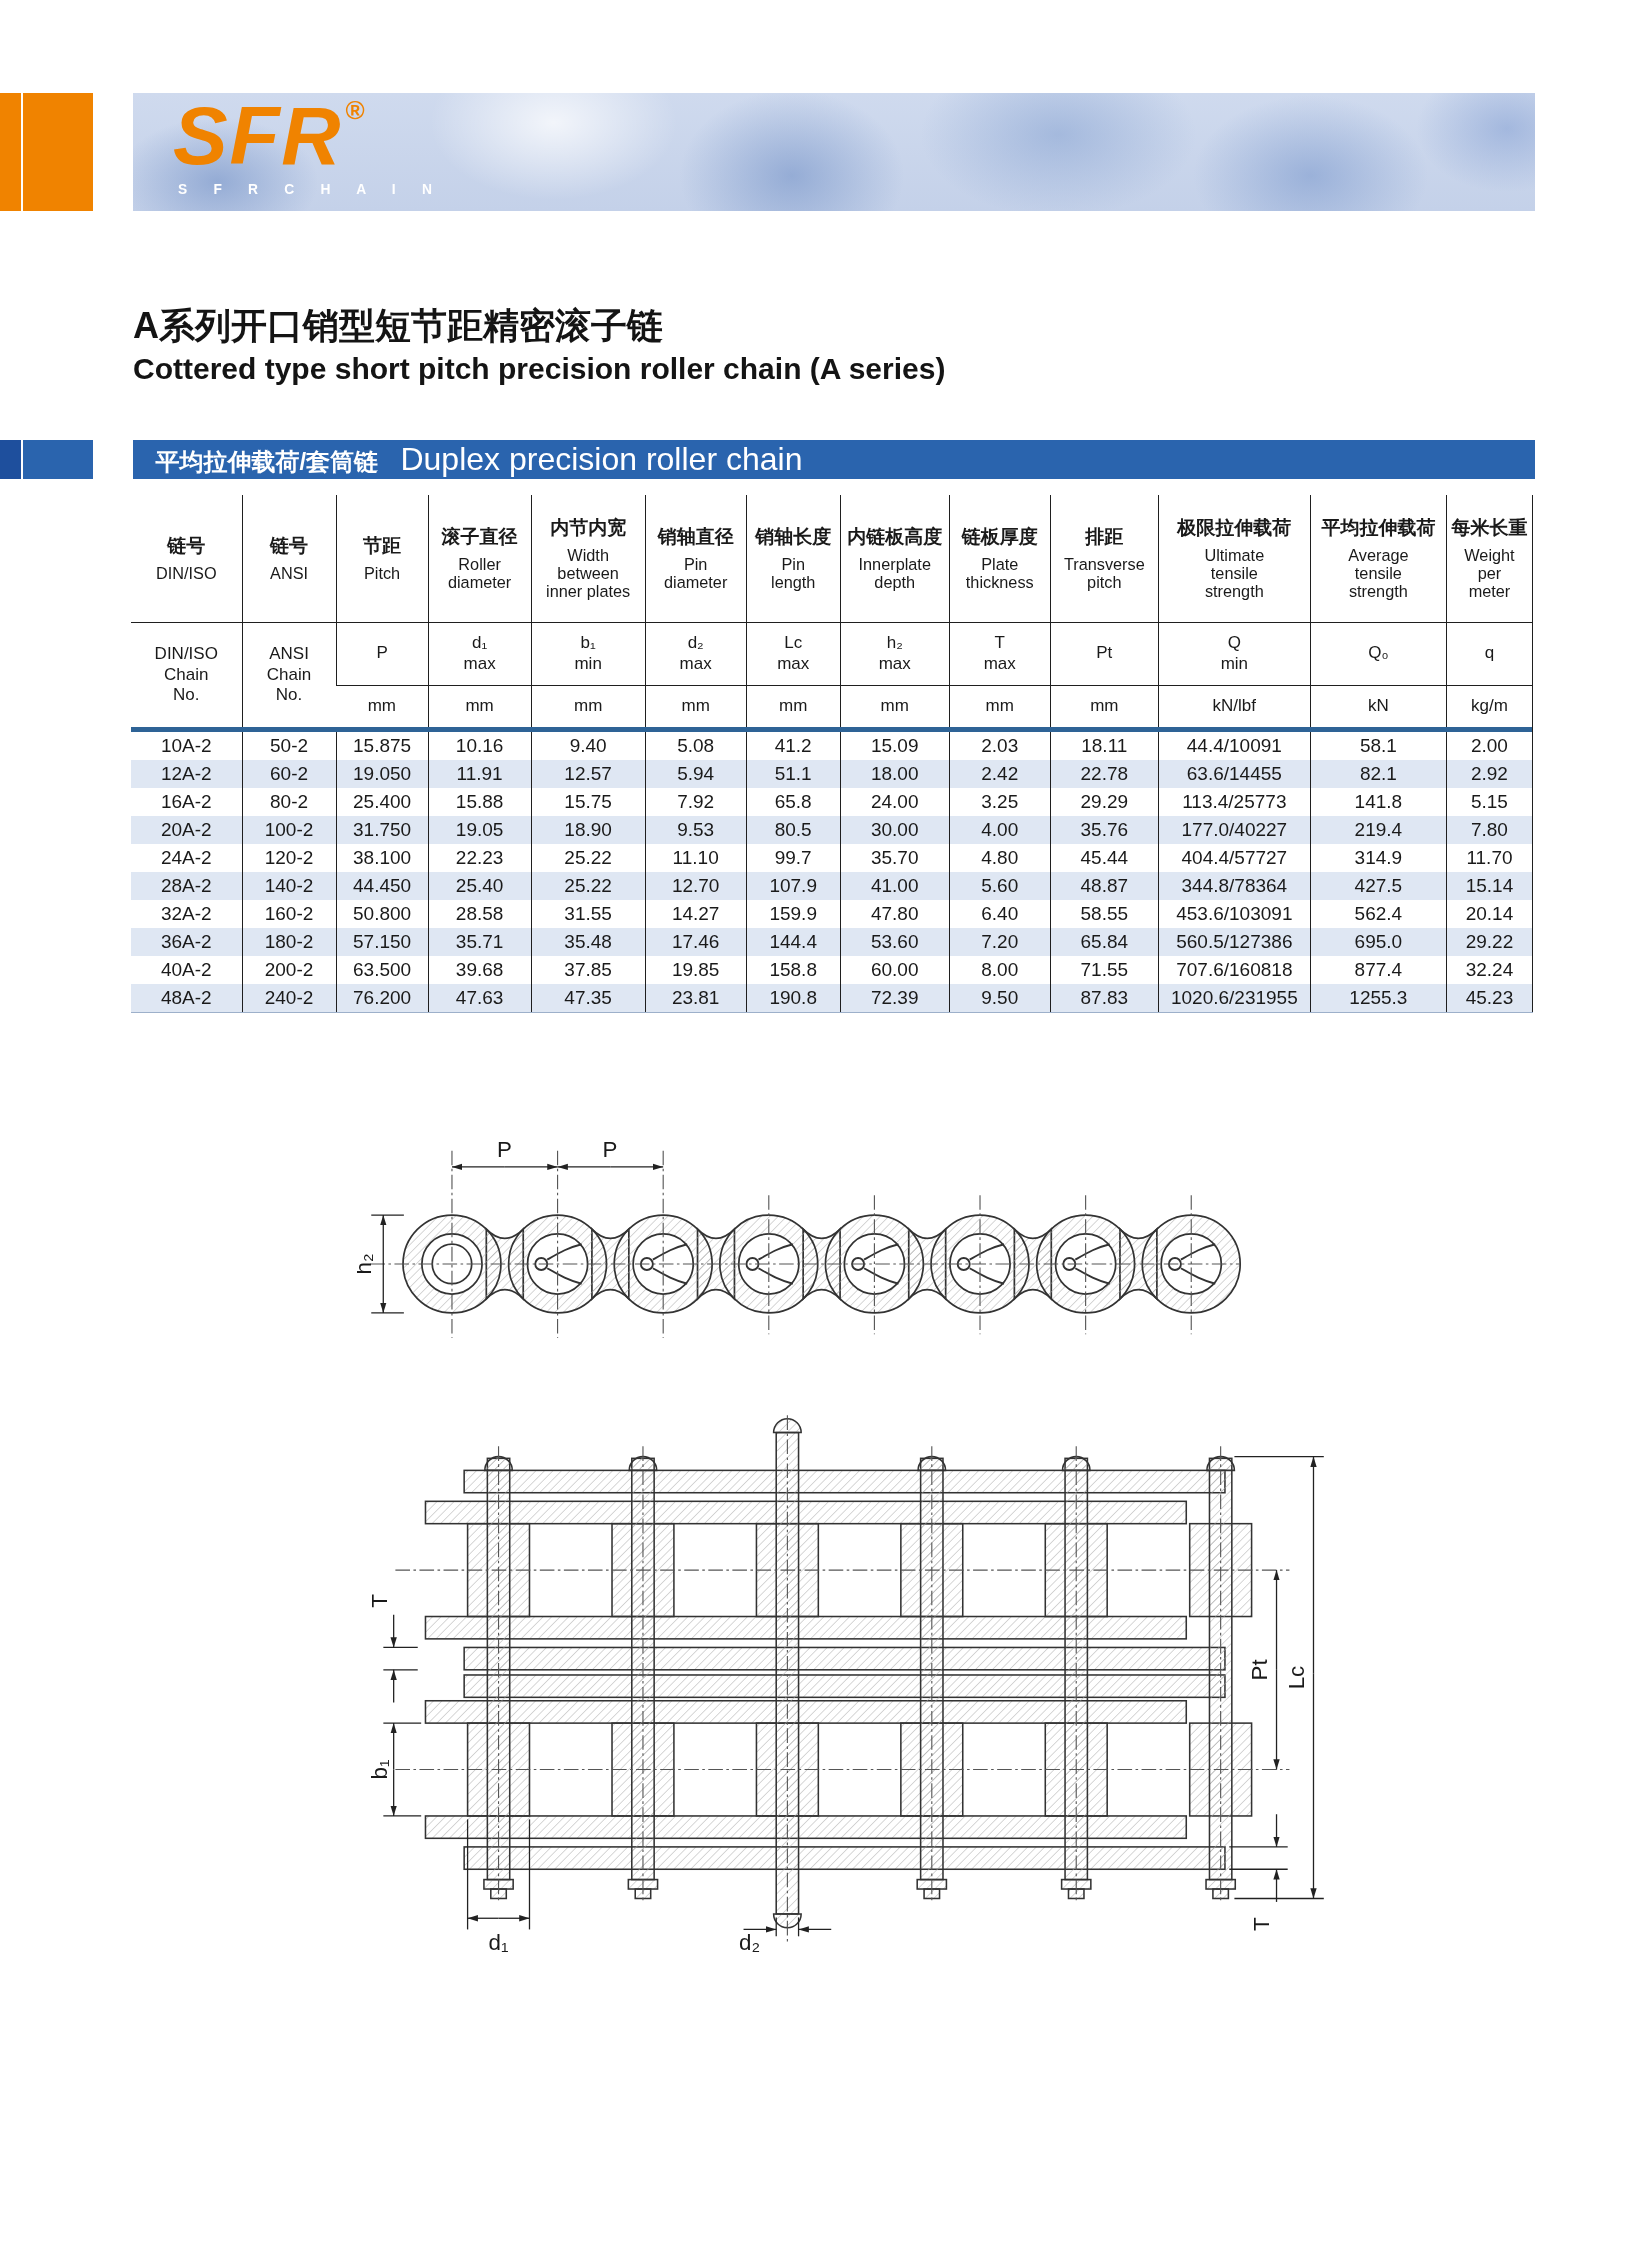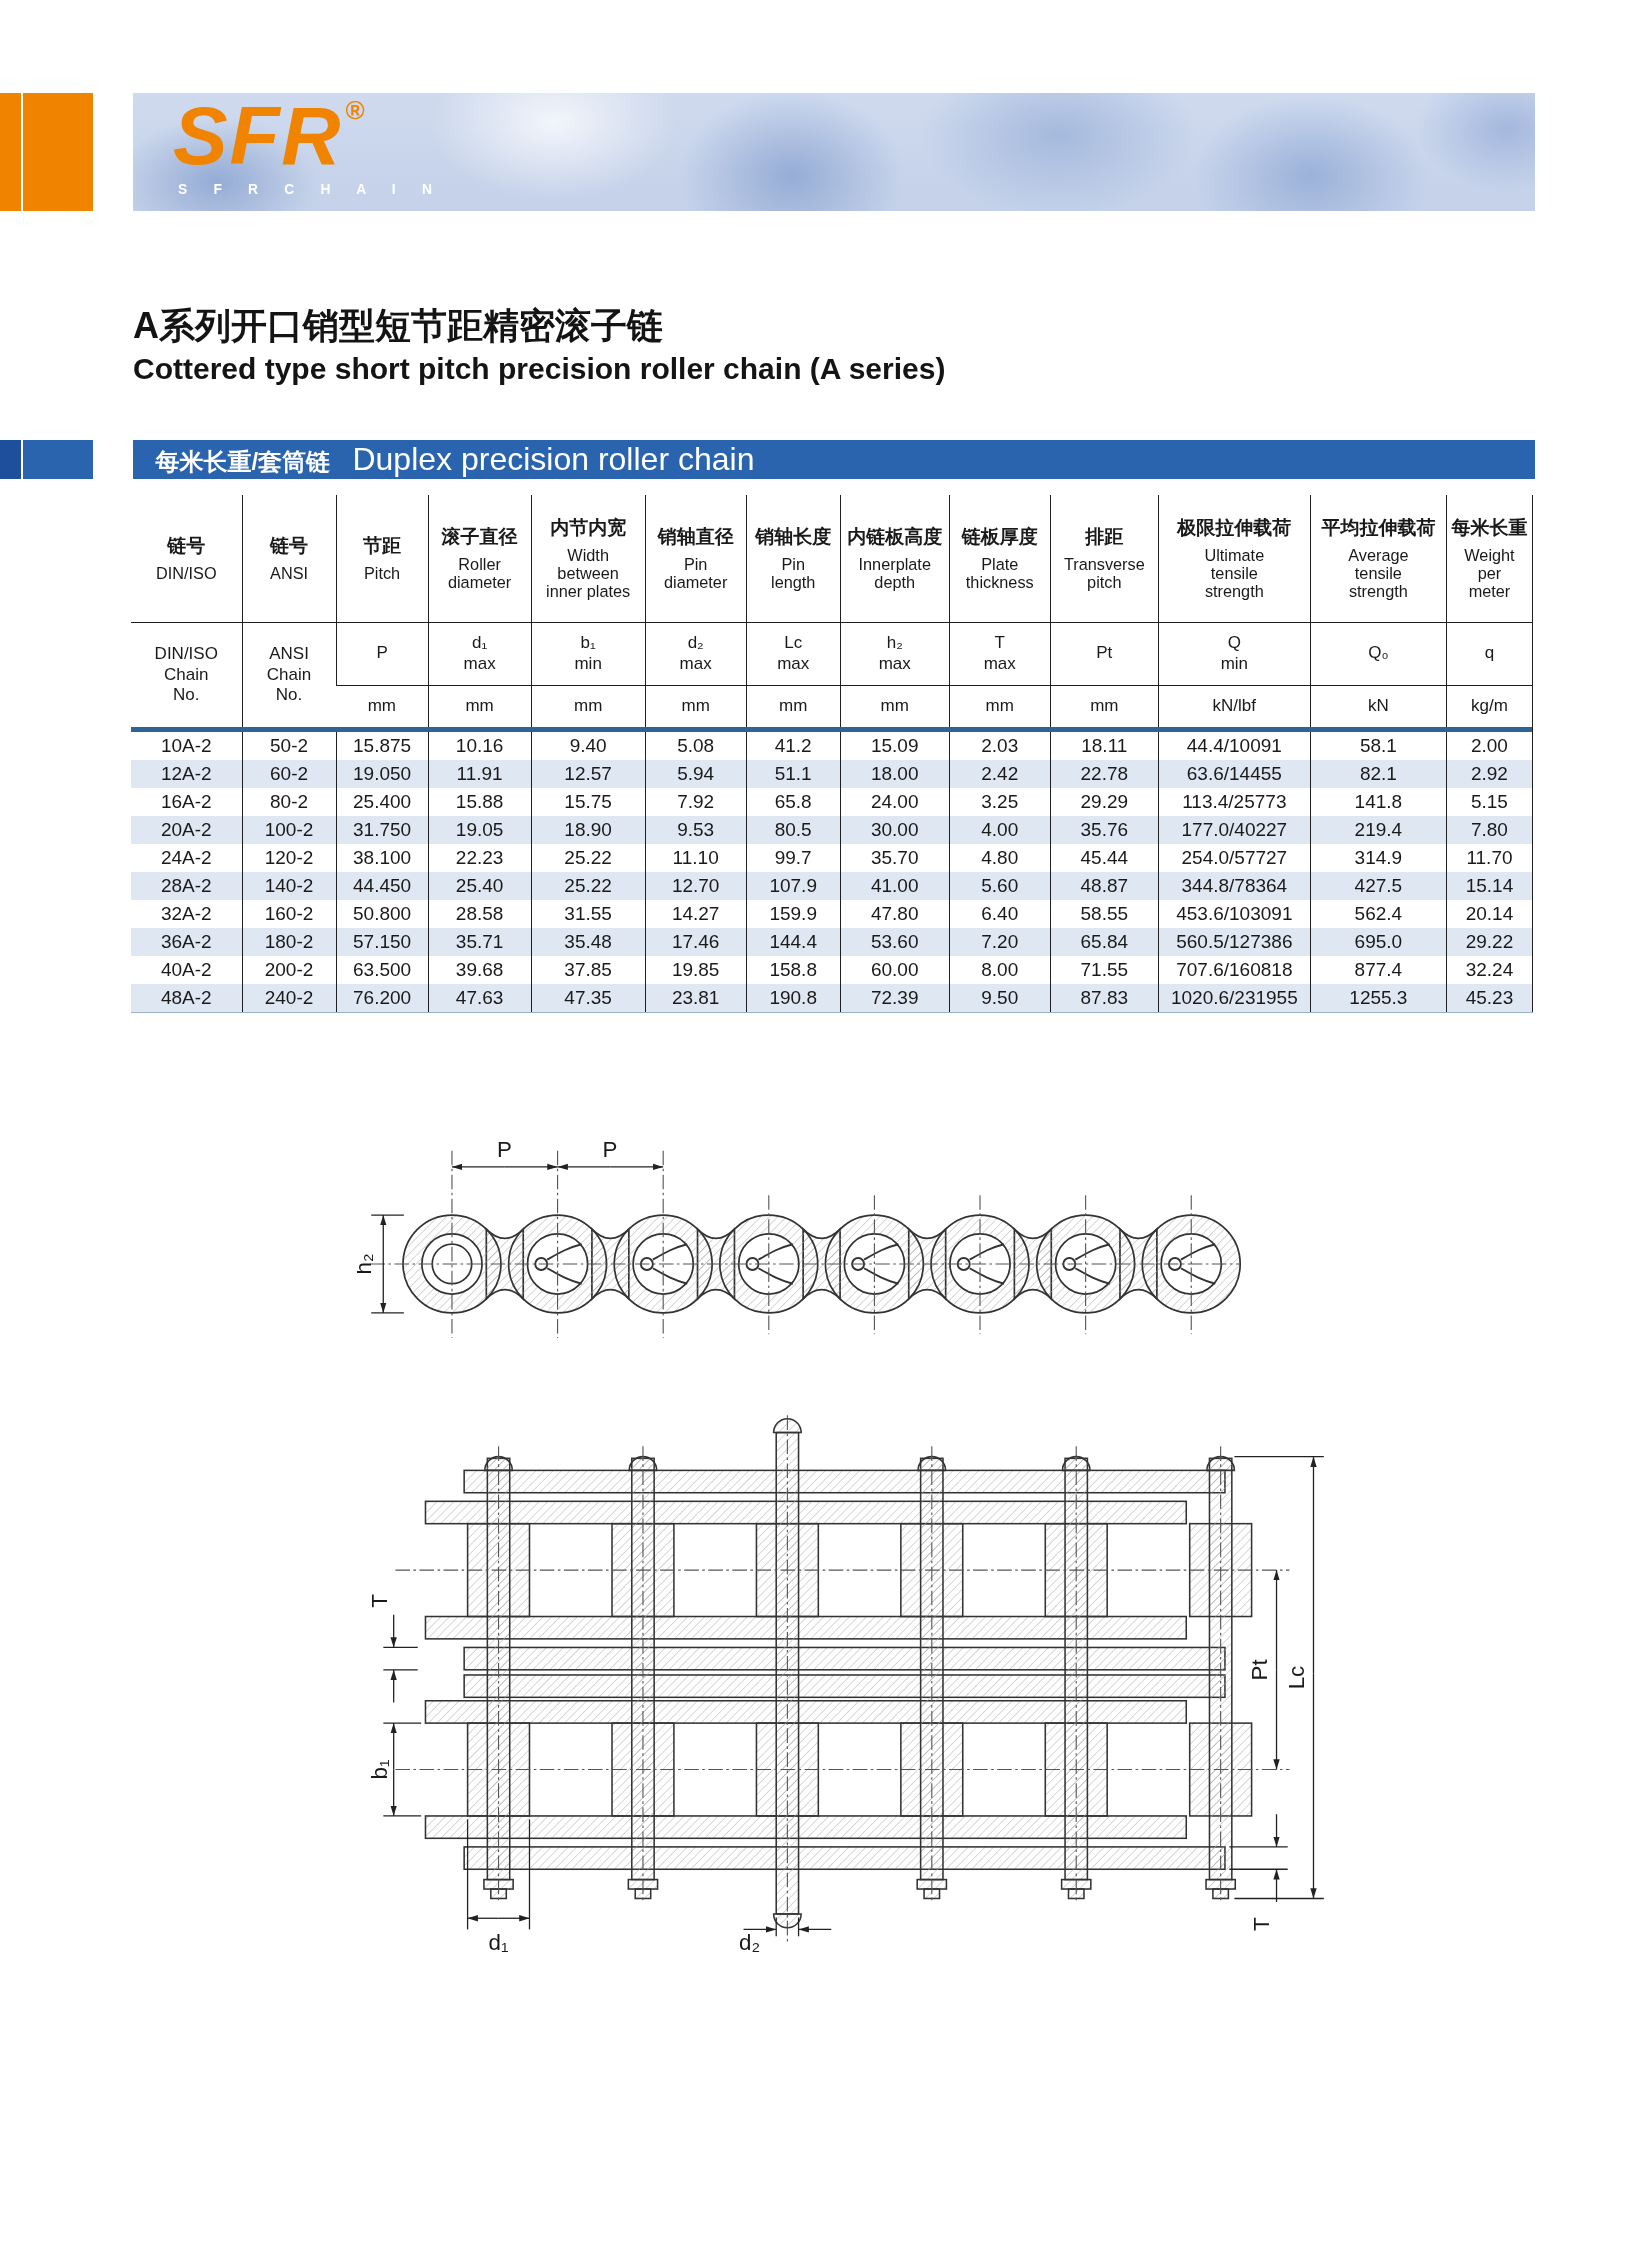--- a/index.html
+++ b/index.html
@@ -81,21 +81,21 @@
   </div>
 
   <div class="title-block">
     <div class="title-cn">A系列开口销型短节距精密滚子链</div>
     <div class="title-en">Cottered type short pitch precision roller chain (A series)</div>
   </div>
 
   <div class="bar-strip"></div>
   <div class="bar-block"></div>
   <div class="section-bar">
-    <span class="cn">每米长重/套筒链</span><span class="en">Duplex precision roller chain</span>
+    <span class="cn">平均拉伸载荷/套筒链</span><span class="en">Duplex precision roller chain</span>
   </div>
 
   <div class="table-wrap">
     <table class="spec">
       <colgroup>
         <col style="width:111px">
           <col style="width:94px">
           <col style="width:92px">
           <col style="width:103px">
         <col style="width:114px">
@@ -285,21 +285,21 @@
             <td>24A-2</td>
             <td>120-2</td>
             <td>38.100</td>
             <td>22.23</td>
             <td>25.22</td>
             <td>11.10</td>
             <td>99.7</td>
             <td>35.70</td>
             <td>4.80</td>
             <td>45.44</td>
-            <td>254.0/57727</td>
+            <td>404.4/57727</td>
             <td>314.9</td>
             <td>11.70</td>
           </tr>
           <tr class="data alt">
             <td>28A-2</td>
             <td>140-2</td>
             <td>44.450</td>
             <td>25.40</td>
             <td>25.22</td>
             <td>12.70</td>

